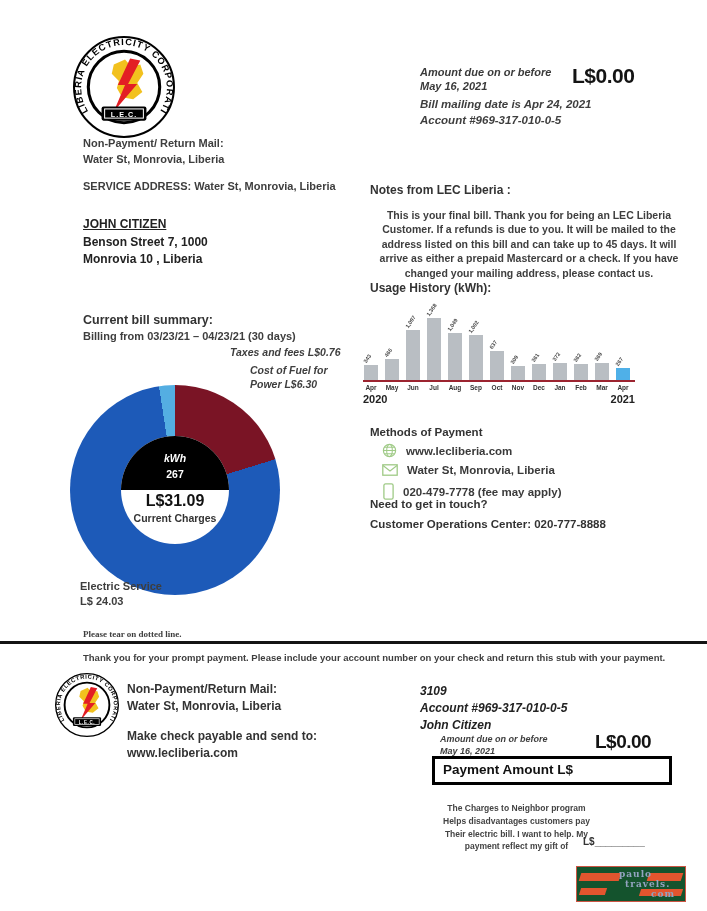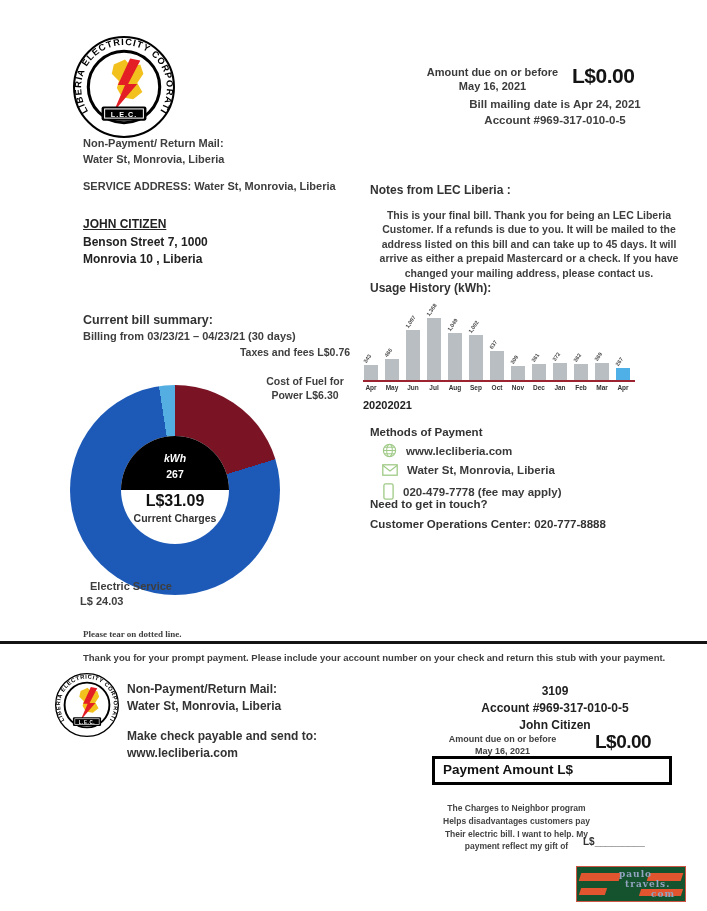--- a/index.html
+++ b/index.html
@@ -1,35 +1,35 @@
 <!DOCTYPE html>
 <html><head>
 <meta charset="utf-8">
 <style>
   html,body{margin:0;padding:0;background:#ffffff;}
   .page{position:relative;width:707px;height:911px;background:#fff;overflow:hidden;
         font-family:"Liberation Sans",sans-serif;color:#3e3e3e;font-weight:600;
         border-right:1px solid #cfcfcf;border-bottom:1px solid #cfcfcf;}
   .abs{position:absolute;text-align:center;}
-  .r{text-align:center;}
+  .r{text-align:left;font-style:italic;}
   .b{font-weight:700;}
   .big-amt{font-size:21px;font-weight:700;color:#141414;letter-spacing:-0.5px;}
   .small-due{font-size:11px;line-height:1.3;color:#3a3a3a;}
   
   .logo svg{display:block;}
   
   .chart{position:absolute;left:363px;top:300px;width:272px;}
   .bars{display:flex;align-items:flex-end;gap:7px;height:80px;padding:0 1px;}
   .bar{position:relative;width:14px;background:#b9bec3;}
   .bar .vlab{position:absolute;bottom:calc(100% + 1px);left:3px;transform-origin:0 100%;
              transform:rotate(-55deg);font-size:5.5px;font-weight:600;color:#4a4a4a;white-space:nowrap;}
   .baseline{height:2px;background:#9c2430;margin-top:0;}
   .months{display:flex;gap:7px;padding:2px 1px 0 1px;}
   .months span{width:14px;text-align:center;font-size:6.5px;font-weight:700;color:#333;}
-  .years{display:flex;justify-content:flex-start;font-size:11px;font-weight:700;color:#222;margin-top:8px;}
+  .years{display:flex;justify-content:space-between;font-size:11px;font-weight:700;color:#222;margin-top:2px;}
   
   .donut-wrap{position:absolute;left:70px;top:385px;width:210px;height:210px;}
   .donut{width:210px;height:210px;border-radius:50%;}
   .hole{position:absolute;left:51px;top:51px;width:108px;height:108px;border-radius:50%;
         background:#fff;overflow:hidden;}
   .hole .tophalf{position:absolute;top:0;left:0;width:100%;height:50%;background:#000;}
   .hole .kwh{position:absolute;top:15%;width:100%;text-align:center;color:#fff;font-size:10.5px;font-weight:600;font-style:italic;}
   .hole .kwhv{position:absolute;top:30%;width:100%;text-align:center;color:#fff;font-size:10.5px;font-weight:600;}
   .hole .amt{position:absolute;top:52%;width:100%;text-align:center;color:#111;font-size:16px;font-weight:700;}
   .hole .cap{position:absolute;top:70%;width:100%;text-align:center;color:#333;font-size:10.5px;font-weight:600;}
@@ -151,33 +151,33 @@
       </div>
     <div class="years">
       <span>2020</span>
       <span>2021</span>
     </div>
   </div>
 
   <div class="abs b" style="left:83px;top:313px;font-size:12.5px;color:#333;">Current bill summary:</div>
   <div class="abs b" style="left:83px;top:330px;font-size:11px;">Billing from 03/23/21 – 04/23/21 (30 days)</div>
   <div class="abs b r" style="left:230px;top:346px;width:130px;font-size:10.5px;">Taxes and fees L$0.76</div>
-  <div class="abs b r" style="left:250px;top:364px;width:110px;font-size:10.5px;line-height:1.3;margin-top:11px;">Cost of Fuel for Power L$6.30</div>
+  <div class="abs b r" style="left:250px;top:364px;width:110px;font-size:10.5px;line-height:1.3;">Cost of Fuel for Power L$6.30</div>
 
   <div class="donut-wrap">
     <div class="donut" id="donut" style="background: conic-gradient(rgb(122, 20, 37) 0%, rgb(122, 20, 37) 20.26%, rgb(29, 90, 184) 20.26%, rgb(29, 90, 184) 97.56%, rgb(84, 174, 226) 97.56%, rgb(84, 174, 226) 100%);"></div>
     <div class="hole">
       <div class="tophalf"></div>
       <div class="kwh">kWh</div>
       <div class="kwhv">267</div>
       <div class="amt">L$31.09</div>
       <div class="cap">Current Charges</div>
     </div>
   </div>
-  <div class="abs b" style="left:80px;top:580px;font-size:11px;margin-left:10px;">Electric Service</div>
+  <div class="abs b" style="left:80px;top:580px;font-size:11px;">Electric Service</div>
   <div class="abs b" style="left:80px;top:595px;font-size:11px;">L$ 24.03</div>
 
   <div class="abs b" style="left:370px;top:426px;font-size:11.5px;color:#333;">Methods of Payment</div>
   <div class="pm-row" style="left:382px;top:443px;">
     <svg width="15" height="15" viewBox="0 0 16 16">
       <circle cx="8" cy="8" r="6.5" fill="none" stroke="#9fca86" stroke-width="1.3"></circle>
       <ellipse cx="8" cy="8" rx="3" ry="6.5" fill="none" stroke="#9fca86" stroke-width="1.1"></ellipse>
       <line x1="1.5" y1="8" x2="14.5" y2="8" stroke="#9fca86" stroke-width="1.1"></line>
       <line x1="2.5" y1="4.5" x2="13.5" y2="4.5" stroke="#9fca86" stroke-width="1.1"></line>
       <line x1="2.5" y1="11.5" x2="13.5" y2="11.5" stroke="#9fca86" stroke-width="1.1"></line>

